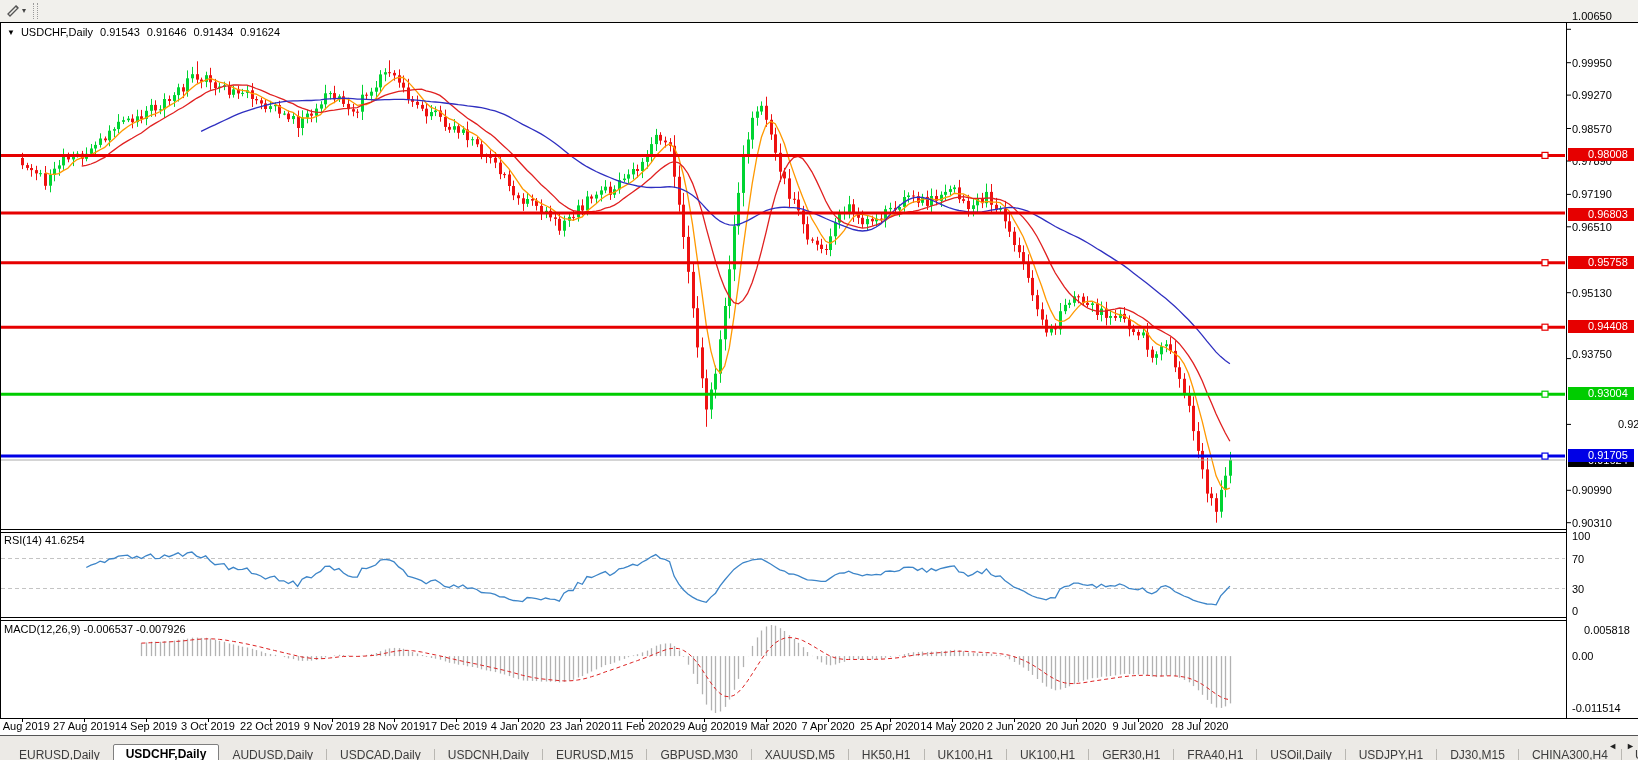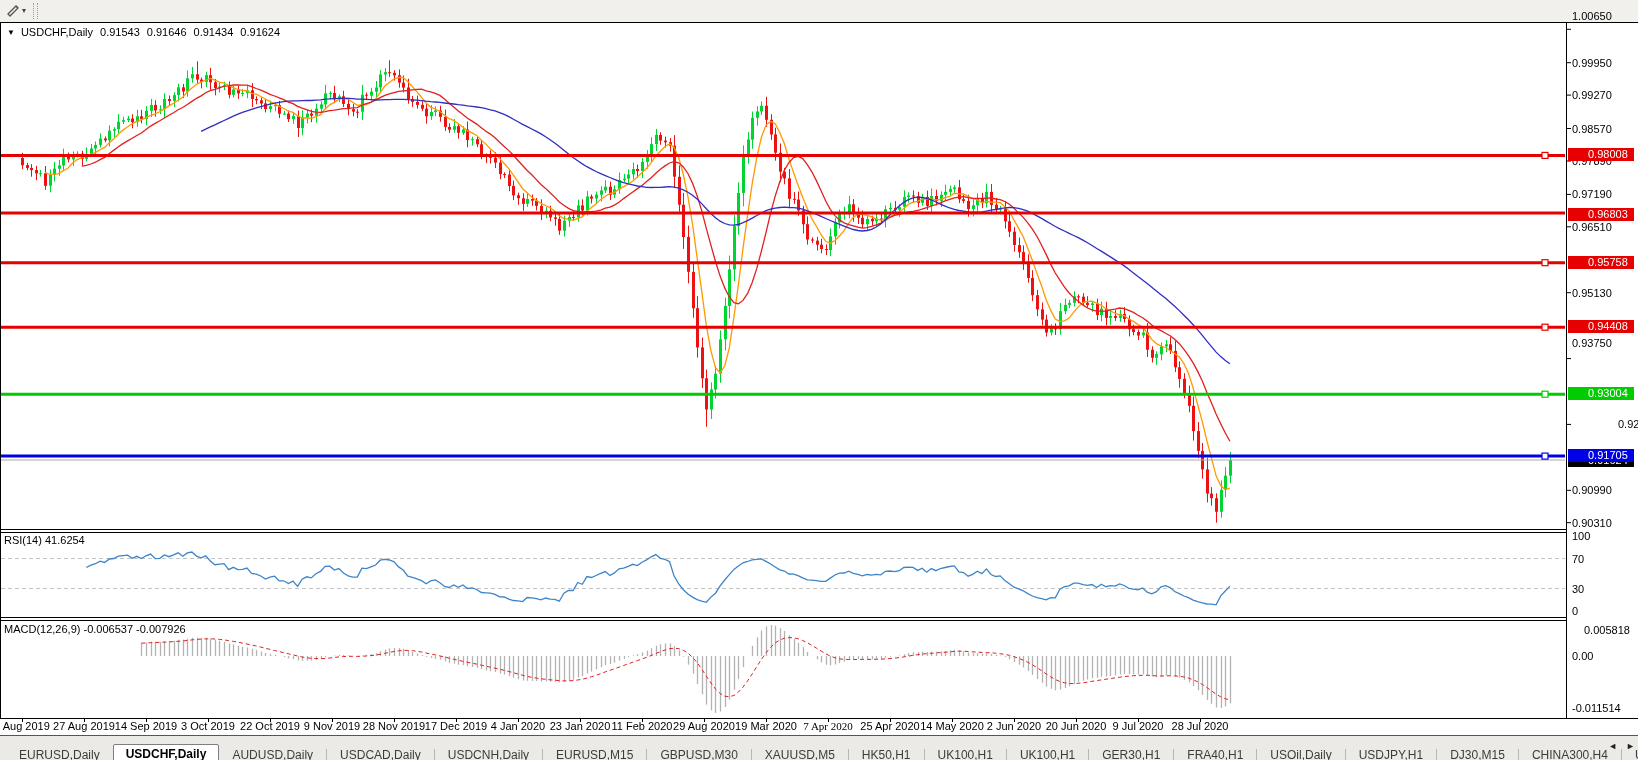--- a/index.html
+++ b/index.html
@@ -905,21 +905,21 @@
         <div class="ovl axis-label" style="top: 650.1px;">0.00</div>
         <div class="ovl axis-label" style="top: 702px;">-0.011514</div>
         <div class="ovl axis-label" style="top: 10px;">1.00650</div>
         <div class="ovl axis-label" style="top: 56.6977px;">0.99950</div>
         <div class="ovl axis-label" style="top: 89.1464px;">0.99270</div>
         <div class="ovl axis-label" style="top: 122.549px;">0.98570</div>
         <div class="ovl axis-label" style="top: 154.998px;">0.97890</div>
         <div class="ovl axis-label" style="top: 188.401px;">0.97190</div>
         <div class="ovl axis-label" style="top: 220.85px;">0.96510</div>
         <div class="ovl axis-label" style="top: 286.702px;">0.95130</div>
-        <div class="ovl axis-label" style="top: 337px;">0.93750</div>
+        <div class="ovl axis-label" style="top: 348px;">0.93750</div>
         <div class="ovl axis-label" style="top: 418.405px; padding-left: 46px;">0.92370</div>
         <div class="ovl axis-label" style="top: 484.257px;">0.90990</div>
         <div class="ovl axis-label" style="top: 516.705px;">0.90310</div>
         <div class="hline-label" style="top: 454.003px; background: rgb(0, 0, 0);">0.91624</div>
         <div class="hline-label" style="top: 148.367px; background: rgb(230, 0, 0);">0.98008</div>
         <div class="hline-label" style="top: 208px; background: rgb(230, 0, 0);">0.96803</div>
         <div class="hline-label" style="top: 255.734px; background: rgb(230, 0, 0);">0.95758</div>
         <div class="hline-label" style="top: 320.154px; background: rgb(230, 0, 0);">0.94408</div>
         <div class="hline-label" style="top: 387.151px; background: rgb(0, 204, 0);">0.93004</div>
         <div class="hline-label" style="top: 449.138px; background: rgb(0, 0, 230);">0.91705</div>
@@ -933,21 +933,21 @@
         <div class="date-label" style="left: 208px;">3 Oct 2019</div>
         <div class="date-label" style="left: 270px;">22 Oct 2019</div>
         <div class="date-label" style="left: 332px;">9 Nov 2019</div>
         <div class="date-label" style="left: 394px;">28 Nov 2019</div>
         <div class="date-label" style="left: 456px;">17 Dec 2019</div>
         <div class="date-label" style="left: 518px;">4 Jan 2020</div>
         <div class="date-label" style="left: 580px;">23 Jan 2020</div>
         <div class="date-label" style="left: 642px;">11 Feb 2020</div>
         <div class="date-label" style="left: 704px;">29 Aug 2020</div>
         <div class="date-label" style="left: 766px;">19 Mar 2020</div>
-        <div class="date-label" style="left: 828px; font-family: Liberation Serif, serif;">7 Apr 2020</div>
+        <div class="date-label" style="left: 828px;">7 Apr 2020</div>
         <div class="date-label" style="left: 890px;">25 Apr 2020</div>
         <div class="date-label" style="left: 952px;">14 May 2020</div>
         <div class="date-label" style="left: 1014px;">2 Jun 2020</div>
         <div class="date-label" style="left: 1076px;">20 Jun 2020</div>
         <div class="date-label" style="left: 1138px;">9 Jul 2020</div>
         <div class="date-label" style="left: 1200px;">28 Jul 2020</div>
       </div>
   </div>
 
   <div id="tabbar">

